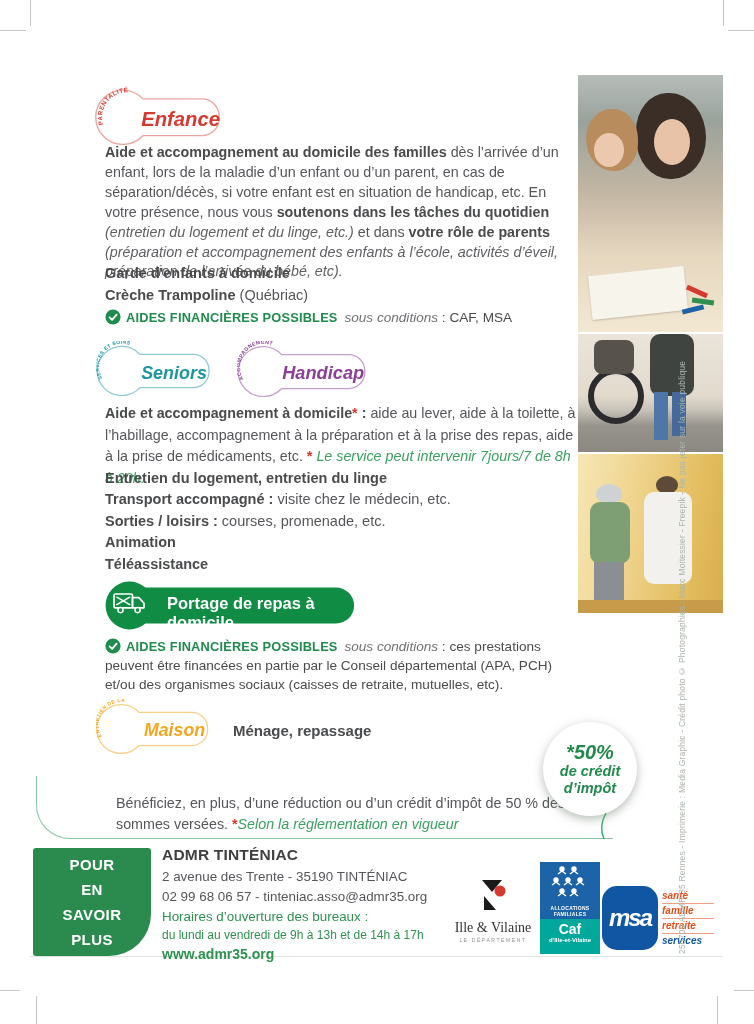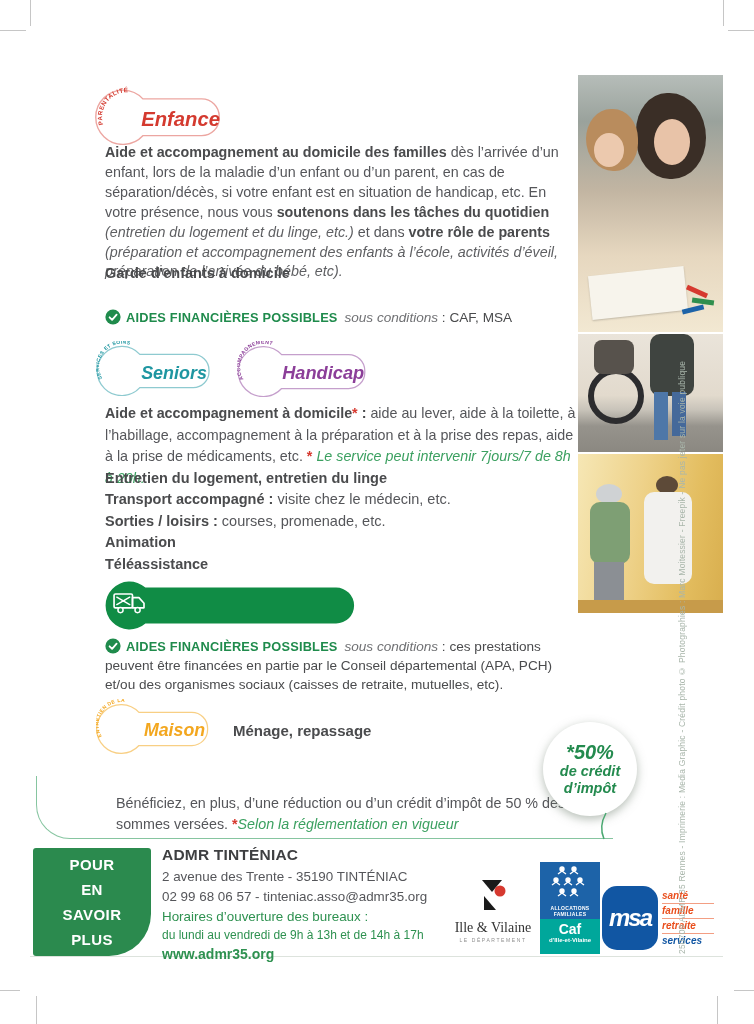--- a/index.html
+++ b/index.html
@@ -84,20 +84,23 @@
     </text>
     <text x="93" y="46" text-anchor="middle" class="badge-name" fill="#d43a2f" font-size="22">Enfance</text>
   </svg>
 
   <div class="abs para" style="left:105px;top:143px;width:470px">
     <span class="b">Aide et accompagnement au domicile des familles</span><span> dès l’arrivée d’un enfant, lors de la maladie d’un enfant ou d’un parent, en cas de séparation/décès, si votre enfant est en situation de handicap, etc. En votre présence, nous vous </span><span class="b">soutenons dans les tâches du quotidien</span><span class="i"> (entretien du logement et du linge, etc.)</span><span> et dans </span><span class="b">votre rôle de parents</span><span class="i"> (préparation et accompagnement des enfants à l’école, activités d’éveil, préparation de l’arrivée du bébé, etc).</span>
   </div>
   <div class="abs hline" style="left:105px;top:263px;width:470px">
     <span class="b">Garde d'enfants à domicile</span>
   </div>
+  <div class="abs hline" style="left:105px;top:285px;width:470px">
+    <span class="b">Crèche Trampoline</span><span> (Québriac)</span>
+  </div>
 
   <div class="abs aides" style="left:105px;top:309px">
     <svg class="seal" width="16" height="16" viewBox="0 0 16 16">
       <circle cx="8" cy="8" r="7.6" fill="#1f8b4c"></circle>
       <path d="M4.6 8.3 L7.1 10.8 L11.6 5.6" stroke="#fff" stroke-width="1.8" fill="none" stroke-linecap="round" stroke-linejoin="round"></path>
     </svg><span class="aides-label">AIDES FINANCIÈRES POSSIBLES</span> <span class="aides-cond">sous conditions</span><span> : CAF, MSA</span>
   </div>
 
   <svg class="abs" style="left:96px;top:341px" width="126" height="55" viewBox="0 0 150 66">
     <path d="M52 16 H116 A19 19 0 0 1 135 35 V37 A19 19 0 0 1 116 56 H52 A29.5 29.5 0 1 1 52 16 Z" fill="#ffffff" stroke="#1e96a1" stroke-opacity="0.5" stroke-width="1.5"></path>
@@ -131,20 +134,21 @@
 
   <div class="abs" style="left:103px;top:581px;width:258px;height:49px">
     <svg width="258" height="49" viewBox="0 0 280 53">
       <path d="M46 7 H253 A19.5 19.5 0 0 1 272.5 26.5 A19.5 19.5 0 0 1 253 46 H46 A26 26 0 1 1 46 7 Z" fill="#108c45"></path>
       <rect x="12" y="14" width="20" height="15" rx="1.5" fill="none" stroke="#fff" stroke-width="1.8"></rect>
       <path d="M15 17.5 L29 25.5 M29 17.5 L15 25.5" stroke="#fff" stroke-width="1.6" stroke-linecap="round"></path>
       <path d="M32 18 h7 l5.5 6 v5 h-12.5 z" fill="none" stroke="#fff" stroke-width="1.8" stroke-linejoin="round"></path>
       <circle cx="19" cy="31.5" r="2.8" fill="#108c45" stroke="#fff" stroke-width="1.6"></circle>
       <circle cx="37.5" cy="31.5" r="2.8" fill="#108c45" stroke="#fff" stroke-width="1.6"></circle>
     </svg>
+    <span class="portage-label">Portage de repas à domicile</span>
   </div>
 
   <div class="abs aides" style="left:105px;top:638px">
     <svg class="seal" width="16" height="16" viewBox="0 0 16 16">
       <circle cx="8" cy="8" r="7.6" fill="#1f8b4c"></circle>
       <path d="M4.6 8.3 L7.1 10.8 L11.6 5.6" stroke="#fff" stroke-width="1.8" fill="none" stroke-linecap="round" stroke-linejoin="round"></path>
     </svg><span class="aides-label">AIDES FINANCIÈRES POSSIBLES</span> <span class="aides-cond">sous conditions</span><span> : ces prestations peuvent être financées en partie par le Conseil départemental (APA, PCH) et/ou des organismes sociaux (caisses de retraite, mutuelles, etc).</span>
   </div>
 
   <svg class="abs" style="left:96px;top:699px" width="124" height="55" viewBox="0 0 150 66">

